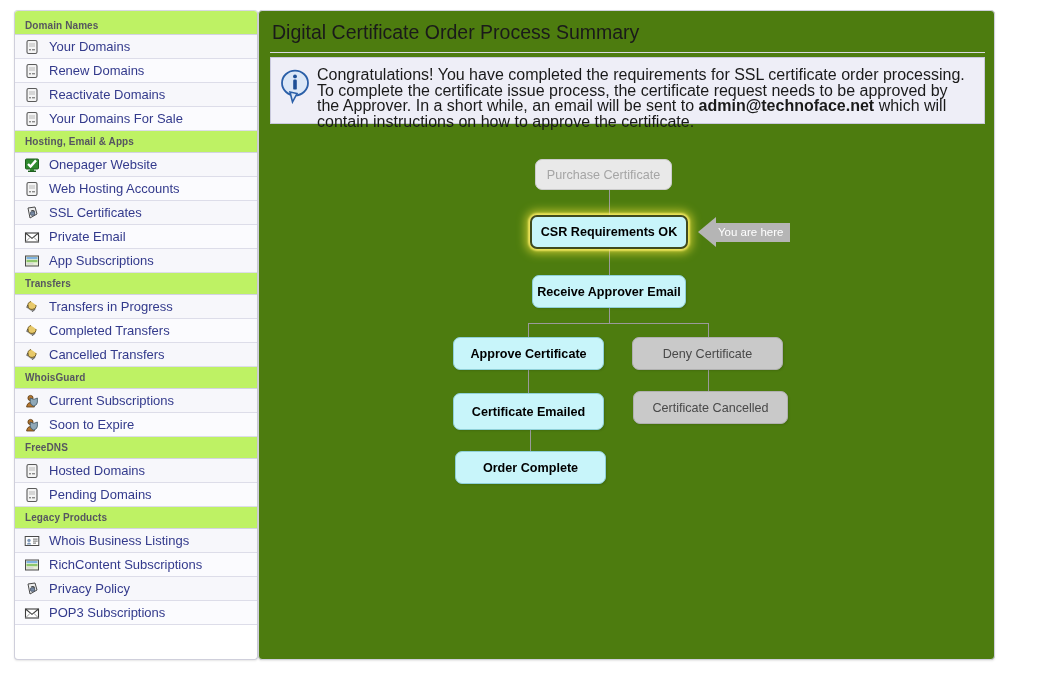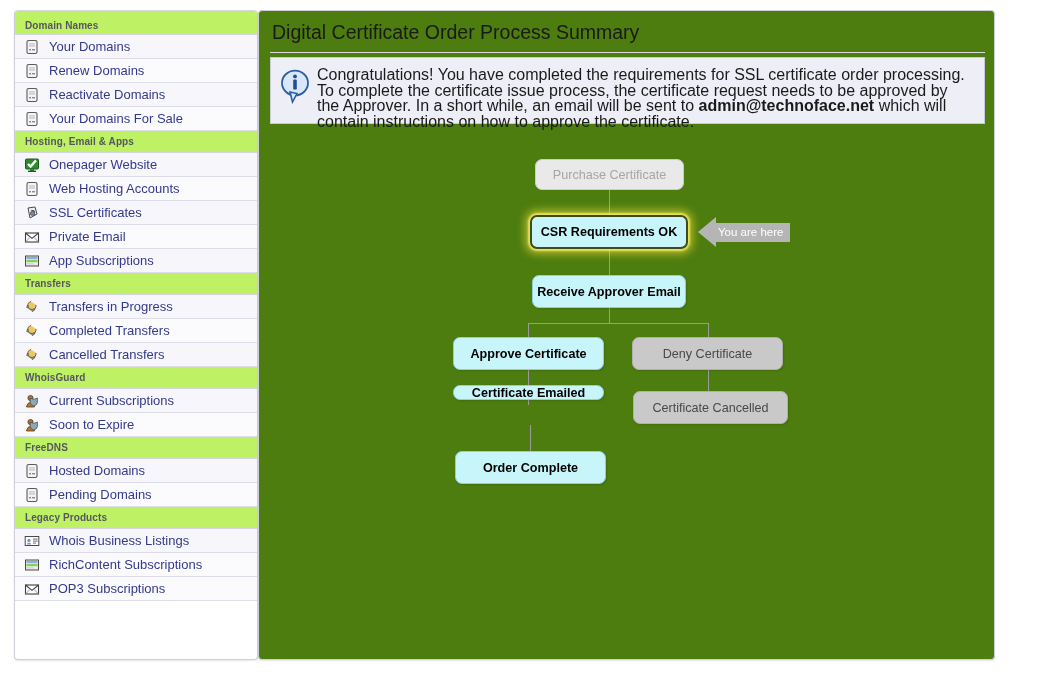--- a/index.html
+++ b/index.html
@@ -386,20 +386,30 @@
       <span class="ico">
           <svg width="16" height="16" viewBox="0 0 16 16">
             <rect x="1.5" y="3" width="13" height="10" fill="#e8f0d8" stroke="#4a4a4a" stroke-width="1"></rect>
             <rect x="2.5" y="4" width="11" height="2.2" fill="#7fb2e0"></rect>
             <rect x="2.5" y="7" width="11" height="2.2" fill="#8ec76a"></rect>
             <rect x="2.5" y="10" width="7" height="1.6" fill="#d8d8d8"></rect>
           </svg>
         </span>
       <span class="nav-label">RichContent Subscriptions</span>
     </div>
+    <div class="nav-item">
+      <span class="ico">
+          <svg width="16" height="16" viewBox="0 0 16 16">
+            <path d="M4 3 L11 2 L13 9 L6 13 Z" fill="#ededed" stroke="#4a4a4a" stroke-width="1"></path>
+            <path d="M7.2 6.2 a1.8 1.8 0 0 1 3.2 1.1" fill="none" stroke="#4a4a4a" stroke-width="1.2"></path>
+            <rect x="6.6" y="6.8" width="4" height="3.4" rx=".6" fill="#7d8fa8" stroke="#39465a" stroke-width=".8"></rect>
+          </svg>
+        </span>
+      <span class="nav-label">Privacy Policy</span>
+    </div>
     <div class="nav-item alt">
       <span class="ico">
           <svg width="16" height="16" viewBox="0 0 16 16">
             <rect x="1.5" y="4" width="13" height="9" fill="#ffffff" stroke="#3c3c3c" stroke-width="1.1"></rect>
             <path d="M1.5 4 L8 9.4 L14.5 4" fill="none" stroke="#3c3c3c" stroke-width="1.1"></path>
             <path d="M1.5 13 L6 8.4 M14.5 13 L10 8.4" fill="none" stroke="#8c8c8c" stroke-width=".9"></path>
           </svg>
         </span>
       <span class="nav-label">POP3 Subscriptions</span>
     </div>
@@ -427,21 +437,21 @@
       <div class="connector v-line" style="left:350px; top:58px; height:38px;"></div>
       <div class="connector v-line" style="left:350px; top:118px; height:38px;"></div>
       <div class="connector v-line" style="left:350px; top:177px; height:16px;"></div>
       <div class="connector h-line" style="left:269px; top:192px; width:181px;"></div>
       <div class="connector v-line" style="left:269px; top:192px; height:20px;"></div>
       <div class="connector v-line" style="left:449px; top:192px; height:20px;"></div>
       <div class="connector v-line" style="left:269px; top:238px; height:36px;"></div>
       <div class="connector v-line" style="left:449px; top:238px; height:36px;"></div>
       <div class="connector v-line" style="left:271px; top:294px; height:38px;"></div>
 
-      <div class="node ghost" style="left:276px; top:28px; width:149px; height:31px;">
+      <div class="node ghost" style="left:276px; top:28px; width:137px; height:31px;">
         <span>Purchase Certificate</span>
       </div>
 
       <div class="node current" style="left:271px; top:84px; width:158px; height:34px;">
         <span>CSR Requirements OK</span>
       </div>
 
       <div id="here-arrow" style="left:439px; top:86px;">
         <div class="ahead"></div>
         <div class="atail">
@@ -454,21 +464,21 @@
       </div>
 
       <div class="node cyan" style="left:194px; top:206px; width:151px; height:33px;">
         <span>Approve Certificate</span>
       </div>
 
       <div class="node gray" style="left:373px; top:206px; width:151px; height:33px;justify-content:center;">
         <span>Deny Certificate</span>
       </div>
 
-      <div class="node cyan" style="left:194px; top:254px; width:151px; height:15px;">
+      <div class="node cyan" style="left:194px; top:262px; width:151px; height:37px;">
         <span>Certificate Emailed</span>
       </div>
 
       <div class="node gray" style="left:374px; top:260px; width:155px; height:33px;text-align:center;">
         <span>Certificate Cancelled</span>
       </div>
 
       <div class="node cyan" style="left:196px; top:320px; width:151px; height:33px;">
         <span>Order Complete</span>
       </div>

